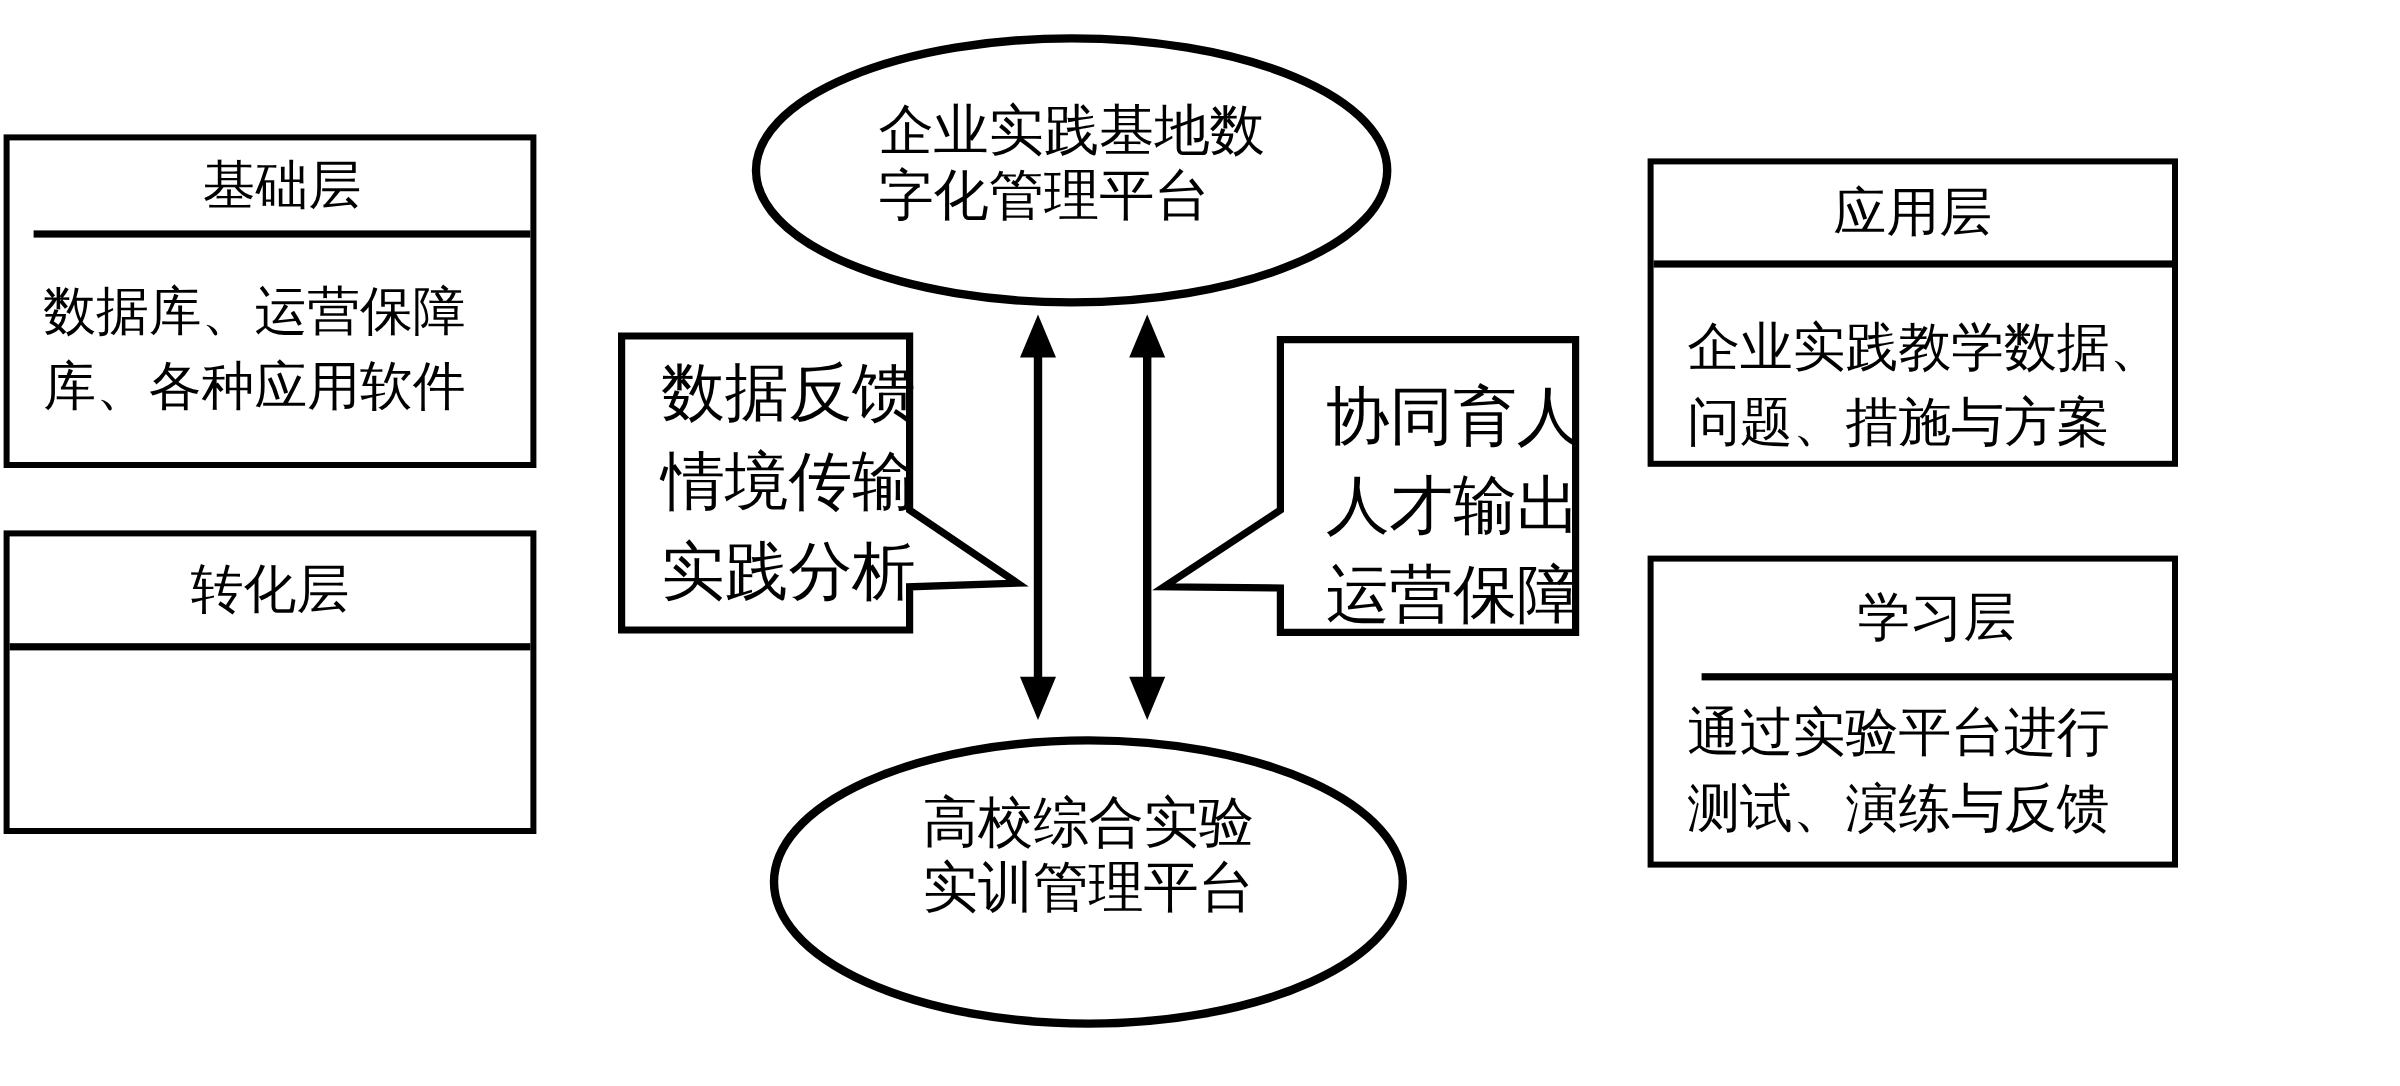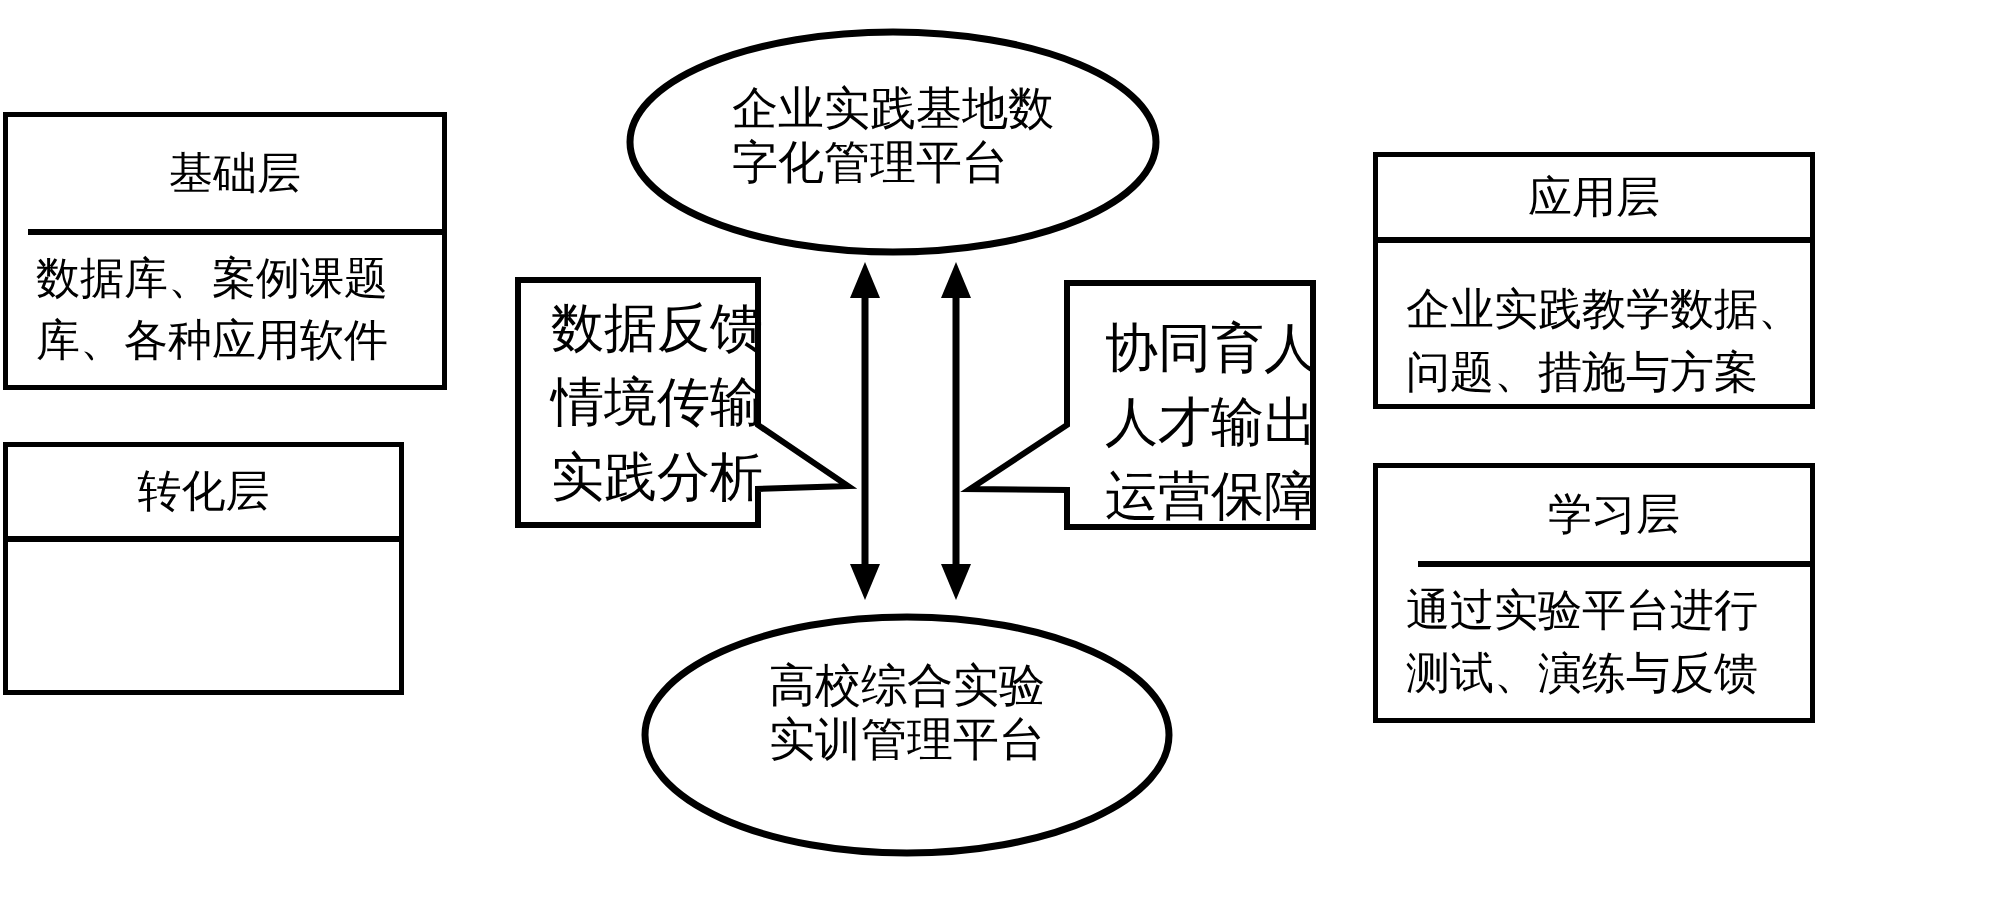--- a/index.html
+++ b/index.html
@@ -121,30 +121,30 @@
 
   <div class="abs-label callout-label" style="left:518px; top:280px; width:240px; height:245px; padding-left:33px;">数据反馈
 情境传输
 实践分析</div>
 
   <div class="abs-label callout-label" style="left:1067px; top:300px; width:246px; height:244px; padding-left:38px;">协同育人
 人才输出
 运营保障</div>
 
   <div class="layer-box" style="left:3px; top:112px; width:444px; height:278px;">
-    <div class="layer-header" style="height:118px;margin-left:20px;">基础层</div>
-    <div class="layer-body">数据库、案例课题
+    <div class="layer-header" style="height:81px;margin-left:20px;">基础层</div>
+    <div class="layer-body">数据库、运营保障
 库、各种应用软件</div>
   </div>
 
-  <div class="layer-box" style="left:3px; top:442px; width:401px; height:253px;">
+  <div class="layer-box" style="left:3px; top:442px; width:444px; height:253px;">
     <div class="layer-header" style="height:95px;">转化层</div>
   </div>
 
-  <div class="layer-box" style="left:1373px; top:152px; width:442px; height:257px;gap:36px;">
+  <div class="layer-box" style="left:1373px; top:132px; width:442px; height:257px;gap:36px;">
     <div class="layer-header" style="height:93px;">应用层</div>
     <div class="layer-body">企业实践教学数据、
 问题、措施与方案</div>
   </div>
 
   <div class="layer-box" style="left:1373px; top:463px; width:442px; height:260px;">
     <div class="layer-header" style="height:99px;margin-left:40px;">学习层</div>
     <div class="layer-body">通过实验平台进行
 测试、演练与反馈</div>
   </div>

